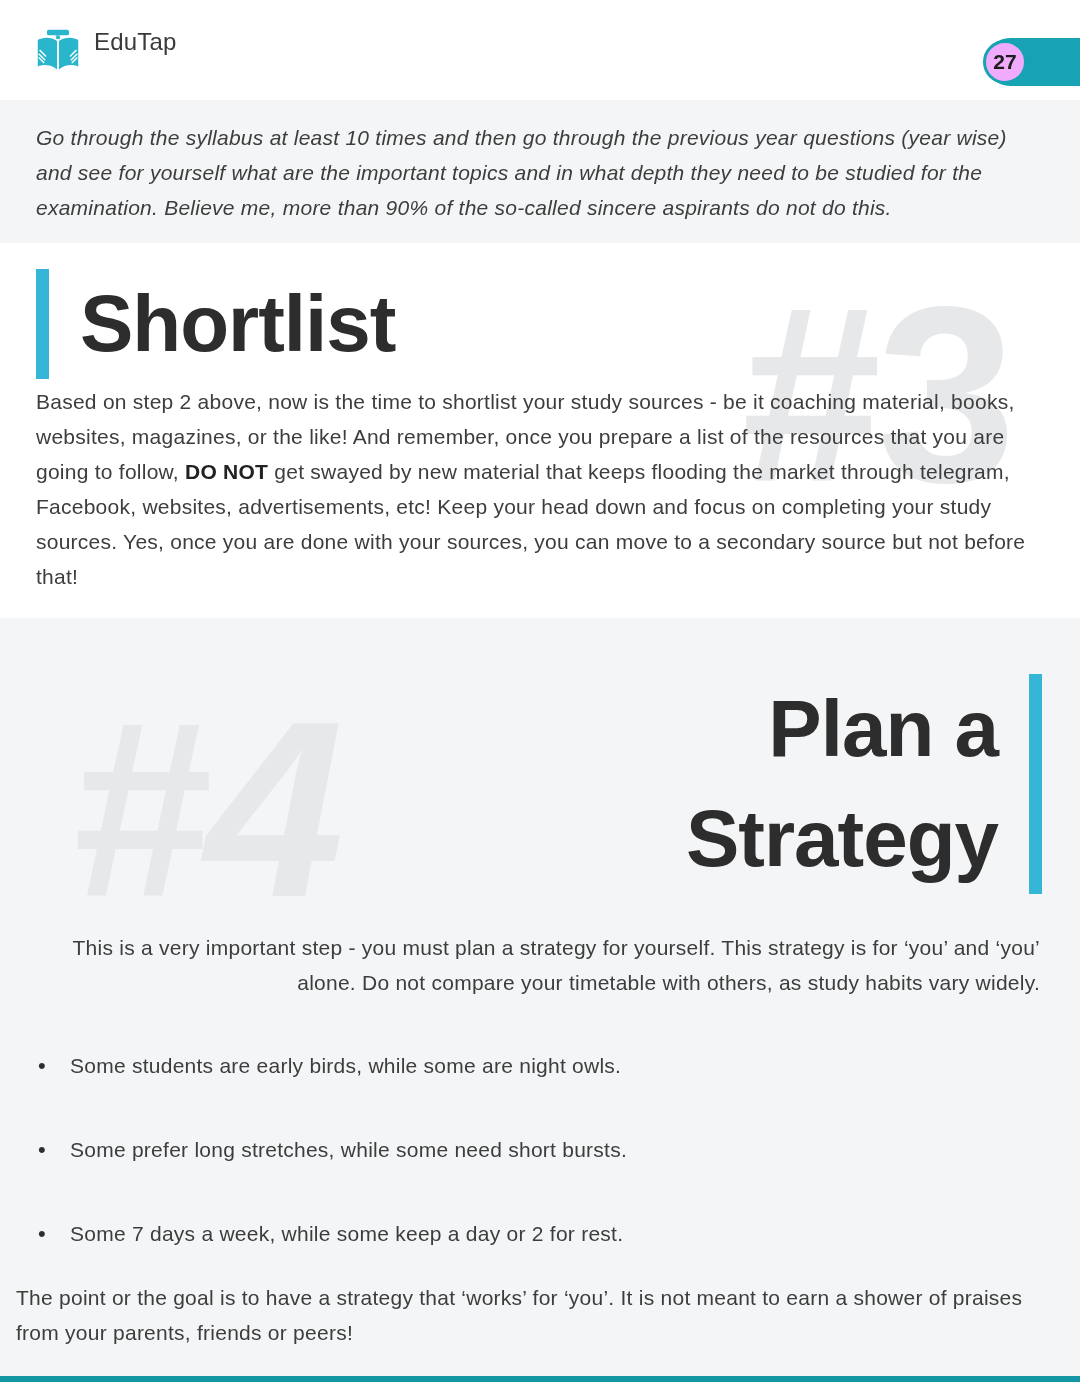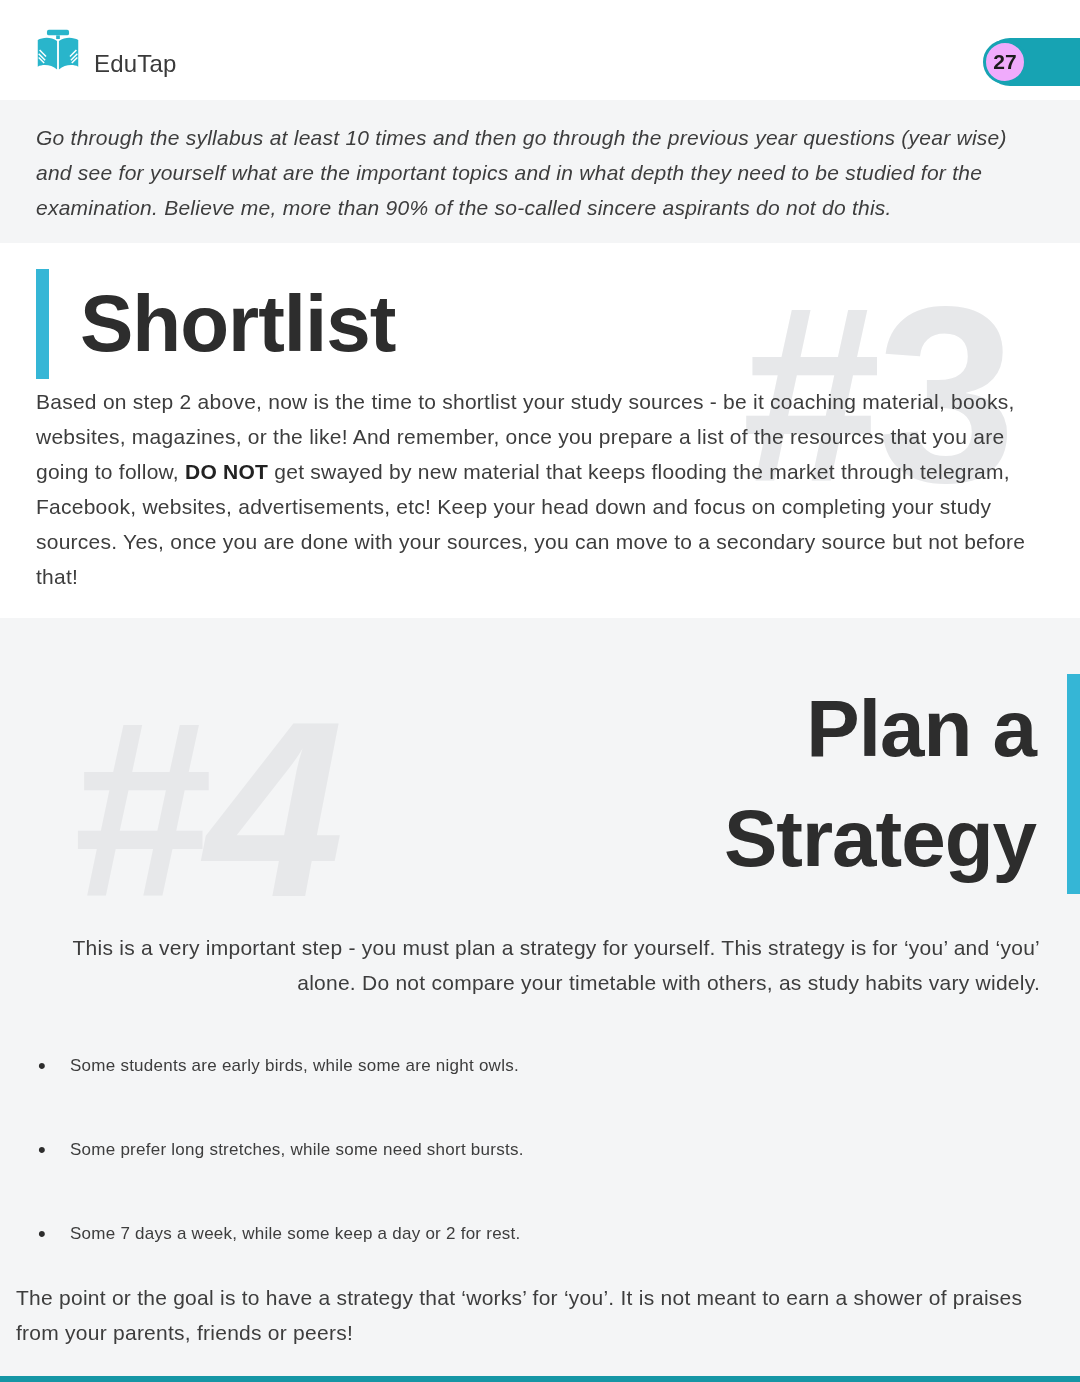--- a/index.html
+++ b/index.html
@@ -16,21 +16,21 @@
     background:#ffffff;
   }
 
   
   .header {
     height:100px; background:#ffffff;
     position:relative; flex:0 0 auto;
   }
   .brand {
     position:absolute; left:34px; top:28px;
-    display:flex; align-items:flex-end; gap:12px;
+    display:flex; align-items:flex-start; gap:12px;
   }
   .brand-name { font-size:24px; color:#3a3a3a; letter-spacing:.2px; }
   .page-tab {
     position:absolute; right:0; top:38px;
     width:94px; height:48px;
     background:#17a3b3;
     border-radius:26px 0 0 26px;
   }
   .page-circle {
     position:absolute; left:-3px; top:2px;
@@ -83,31 +83,32 @@
   .s3-body { margin:5px 40px 0 36px; padding-bottom:24px; position:relative; z-index:1; }
 
   
   .s4 {
     position:relative; background:#f4f5f6;
     flex:1 1 auto; padding-top:56px;
   }
   .s4-head {
     position:relative; z-index:1;
     display:flex; justify-content:flex-end;
+    margin-right:38px;
   }
   .headline-right { text-align:right; }
   .bar-right {
     width:13px; background:#35b6d6; margin-left:31px;
     flex:0 0 auto;
   }
   .s4-intro { margin:36px 40px 0 56px; position:relative; z-index:1;text-align:right; }
   .bullets { margin:36px 40px 0 36px; list-style:none; position:relative; z-index:1; }
   .bullets li {
     position:relative; padding-left:34px;
-    font-size:17px; line-height:36px; color:#3d3d3d; letter-spacing:.25px;margin-top:48px;
+    font-size:21px; line-height:36px; color:#3d3d3d; letter-spacing:.25px;margin-top:48px;
   }
   .bullets li::before {
     content:"•";
     position:absolute; left:2px; top:0;
     font-size:22px; color:#2d2d2d;
   }
   .s4-outro { margin:28px 40px 0 16px; position:relative; z-index:1; }
   .footer-bar {
     position:absolute; left:0; right:0; bottom:0;
     height:6px; background:#1596a5;

